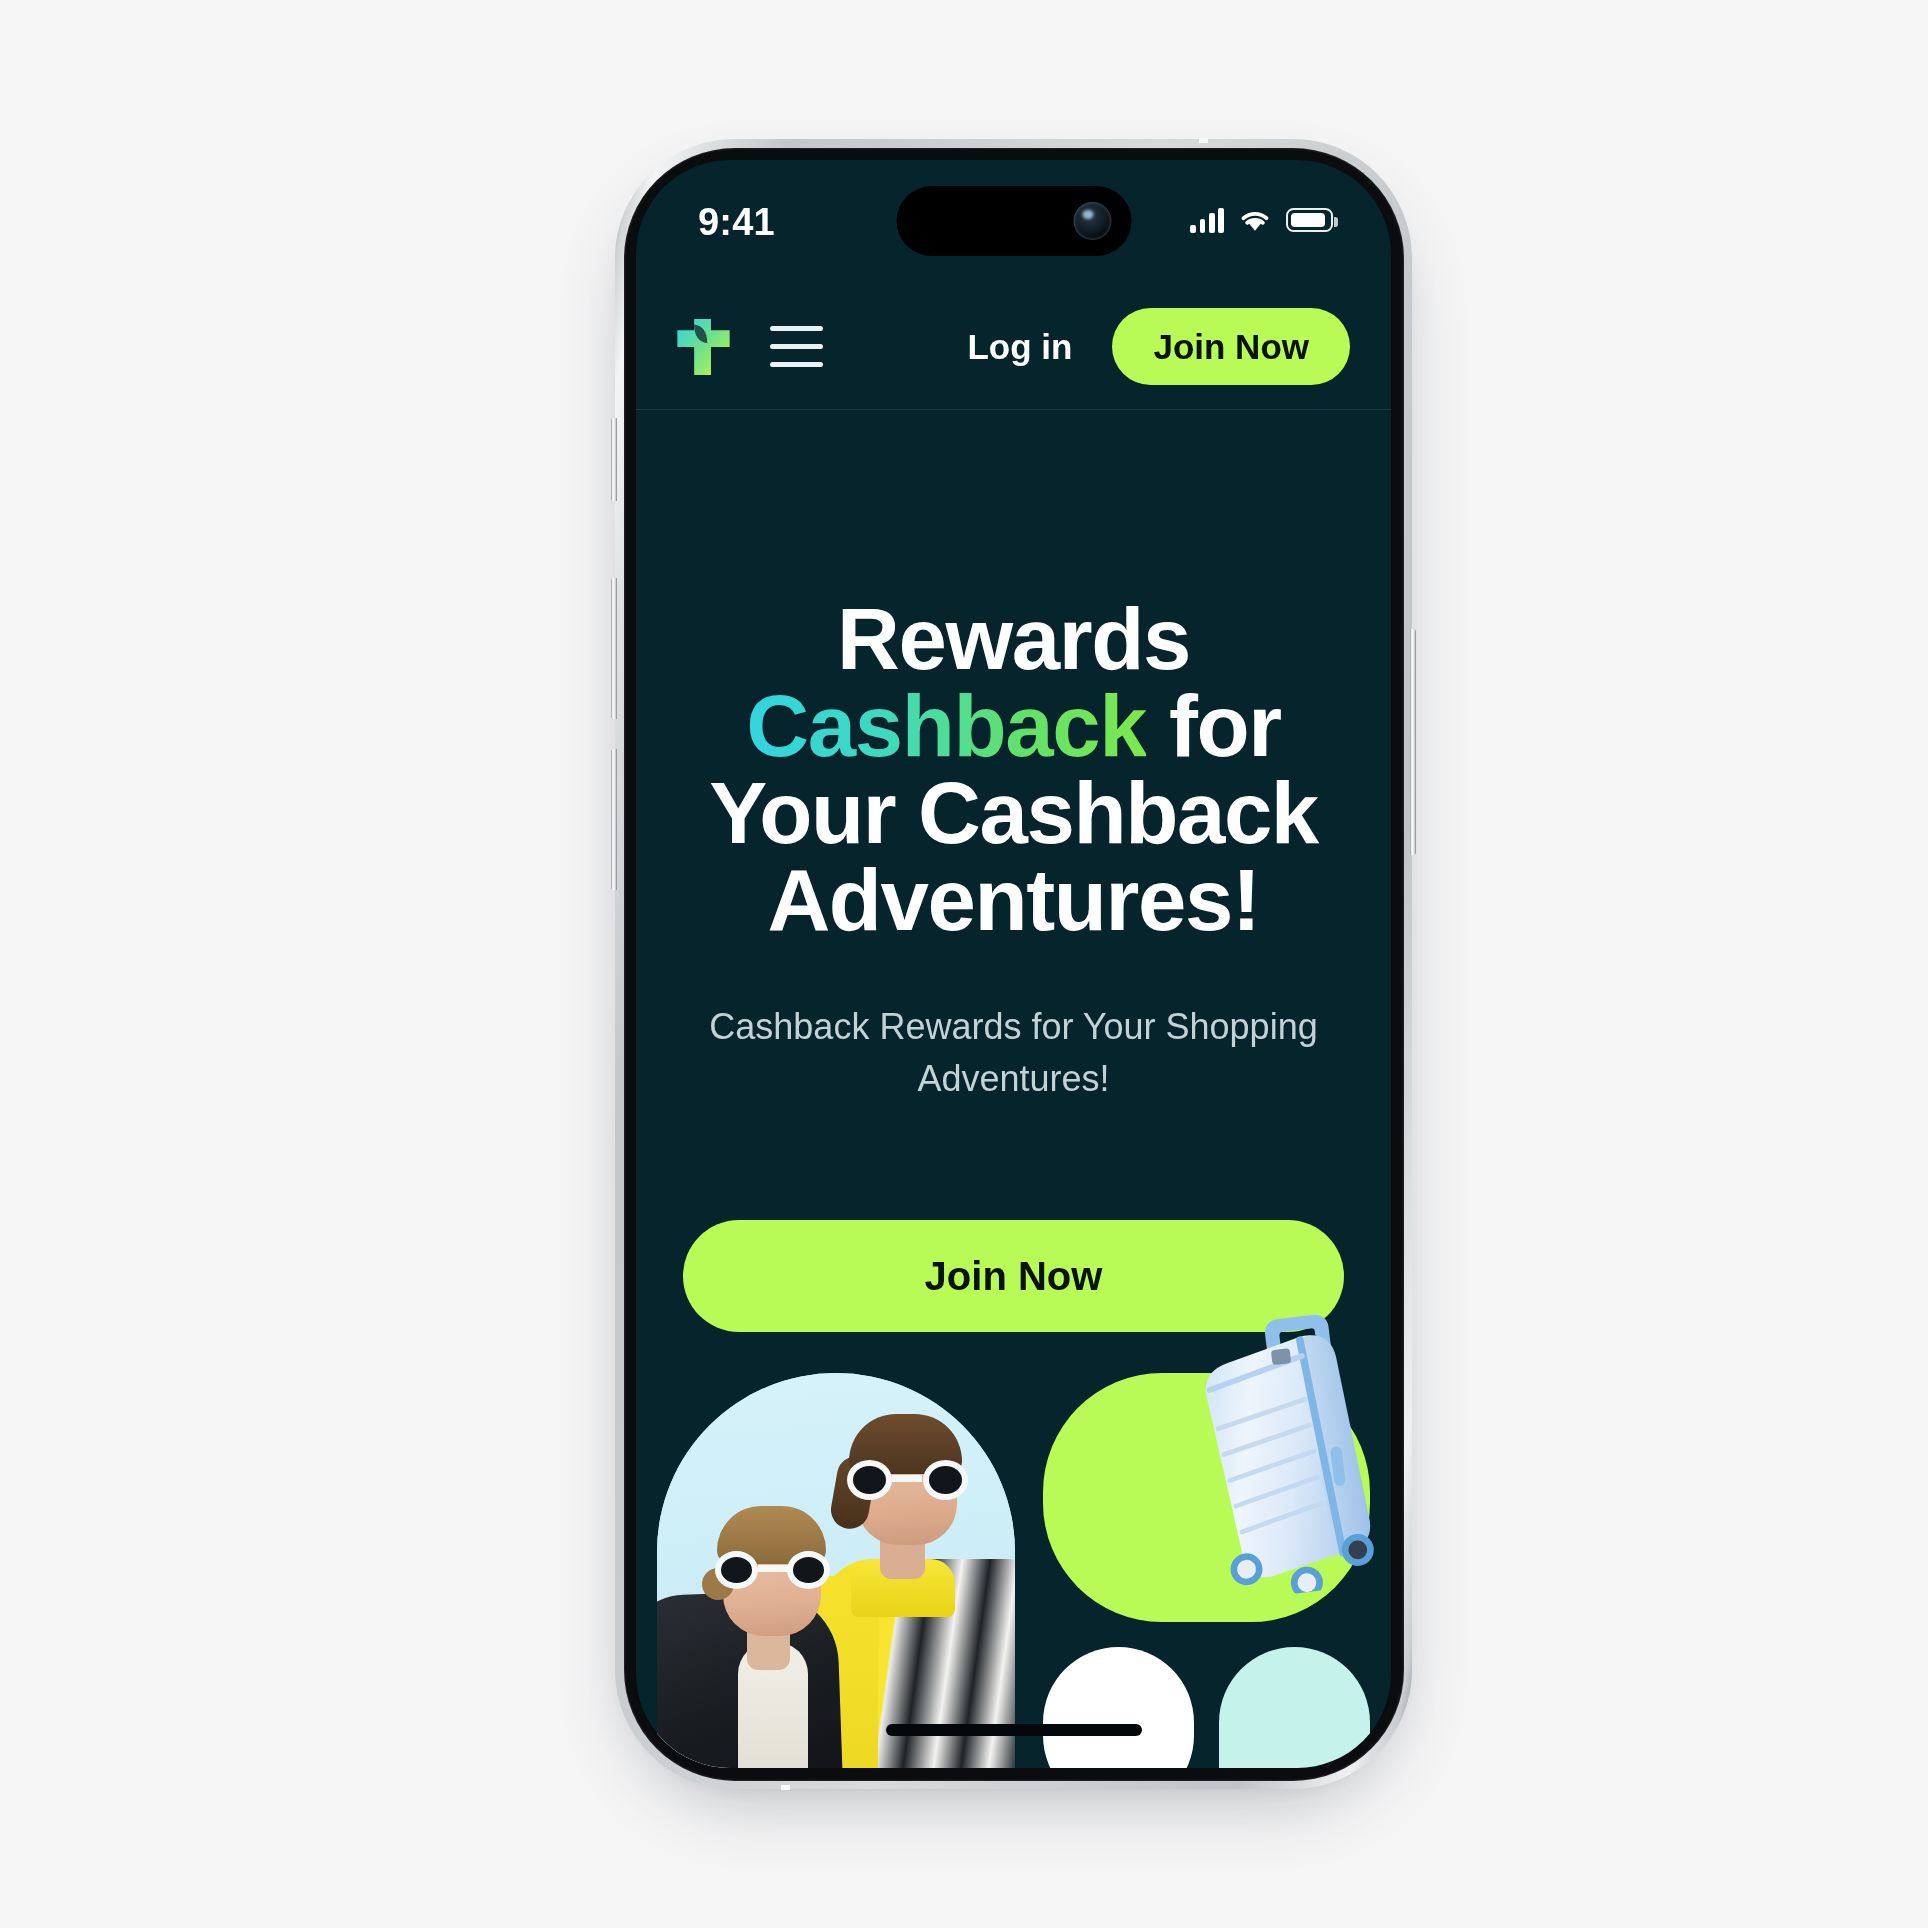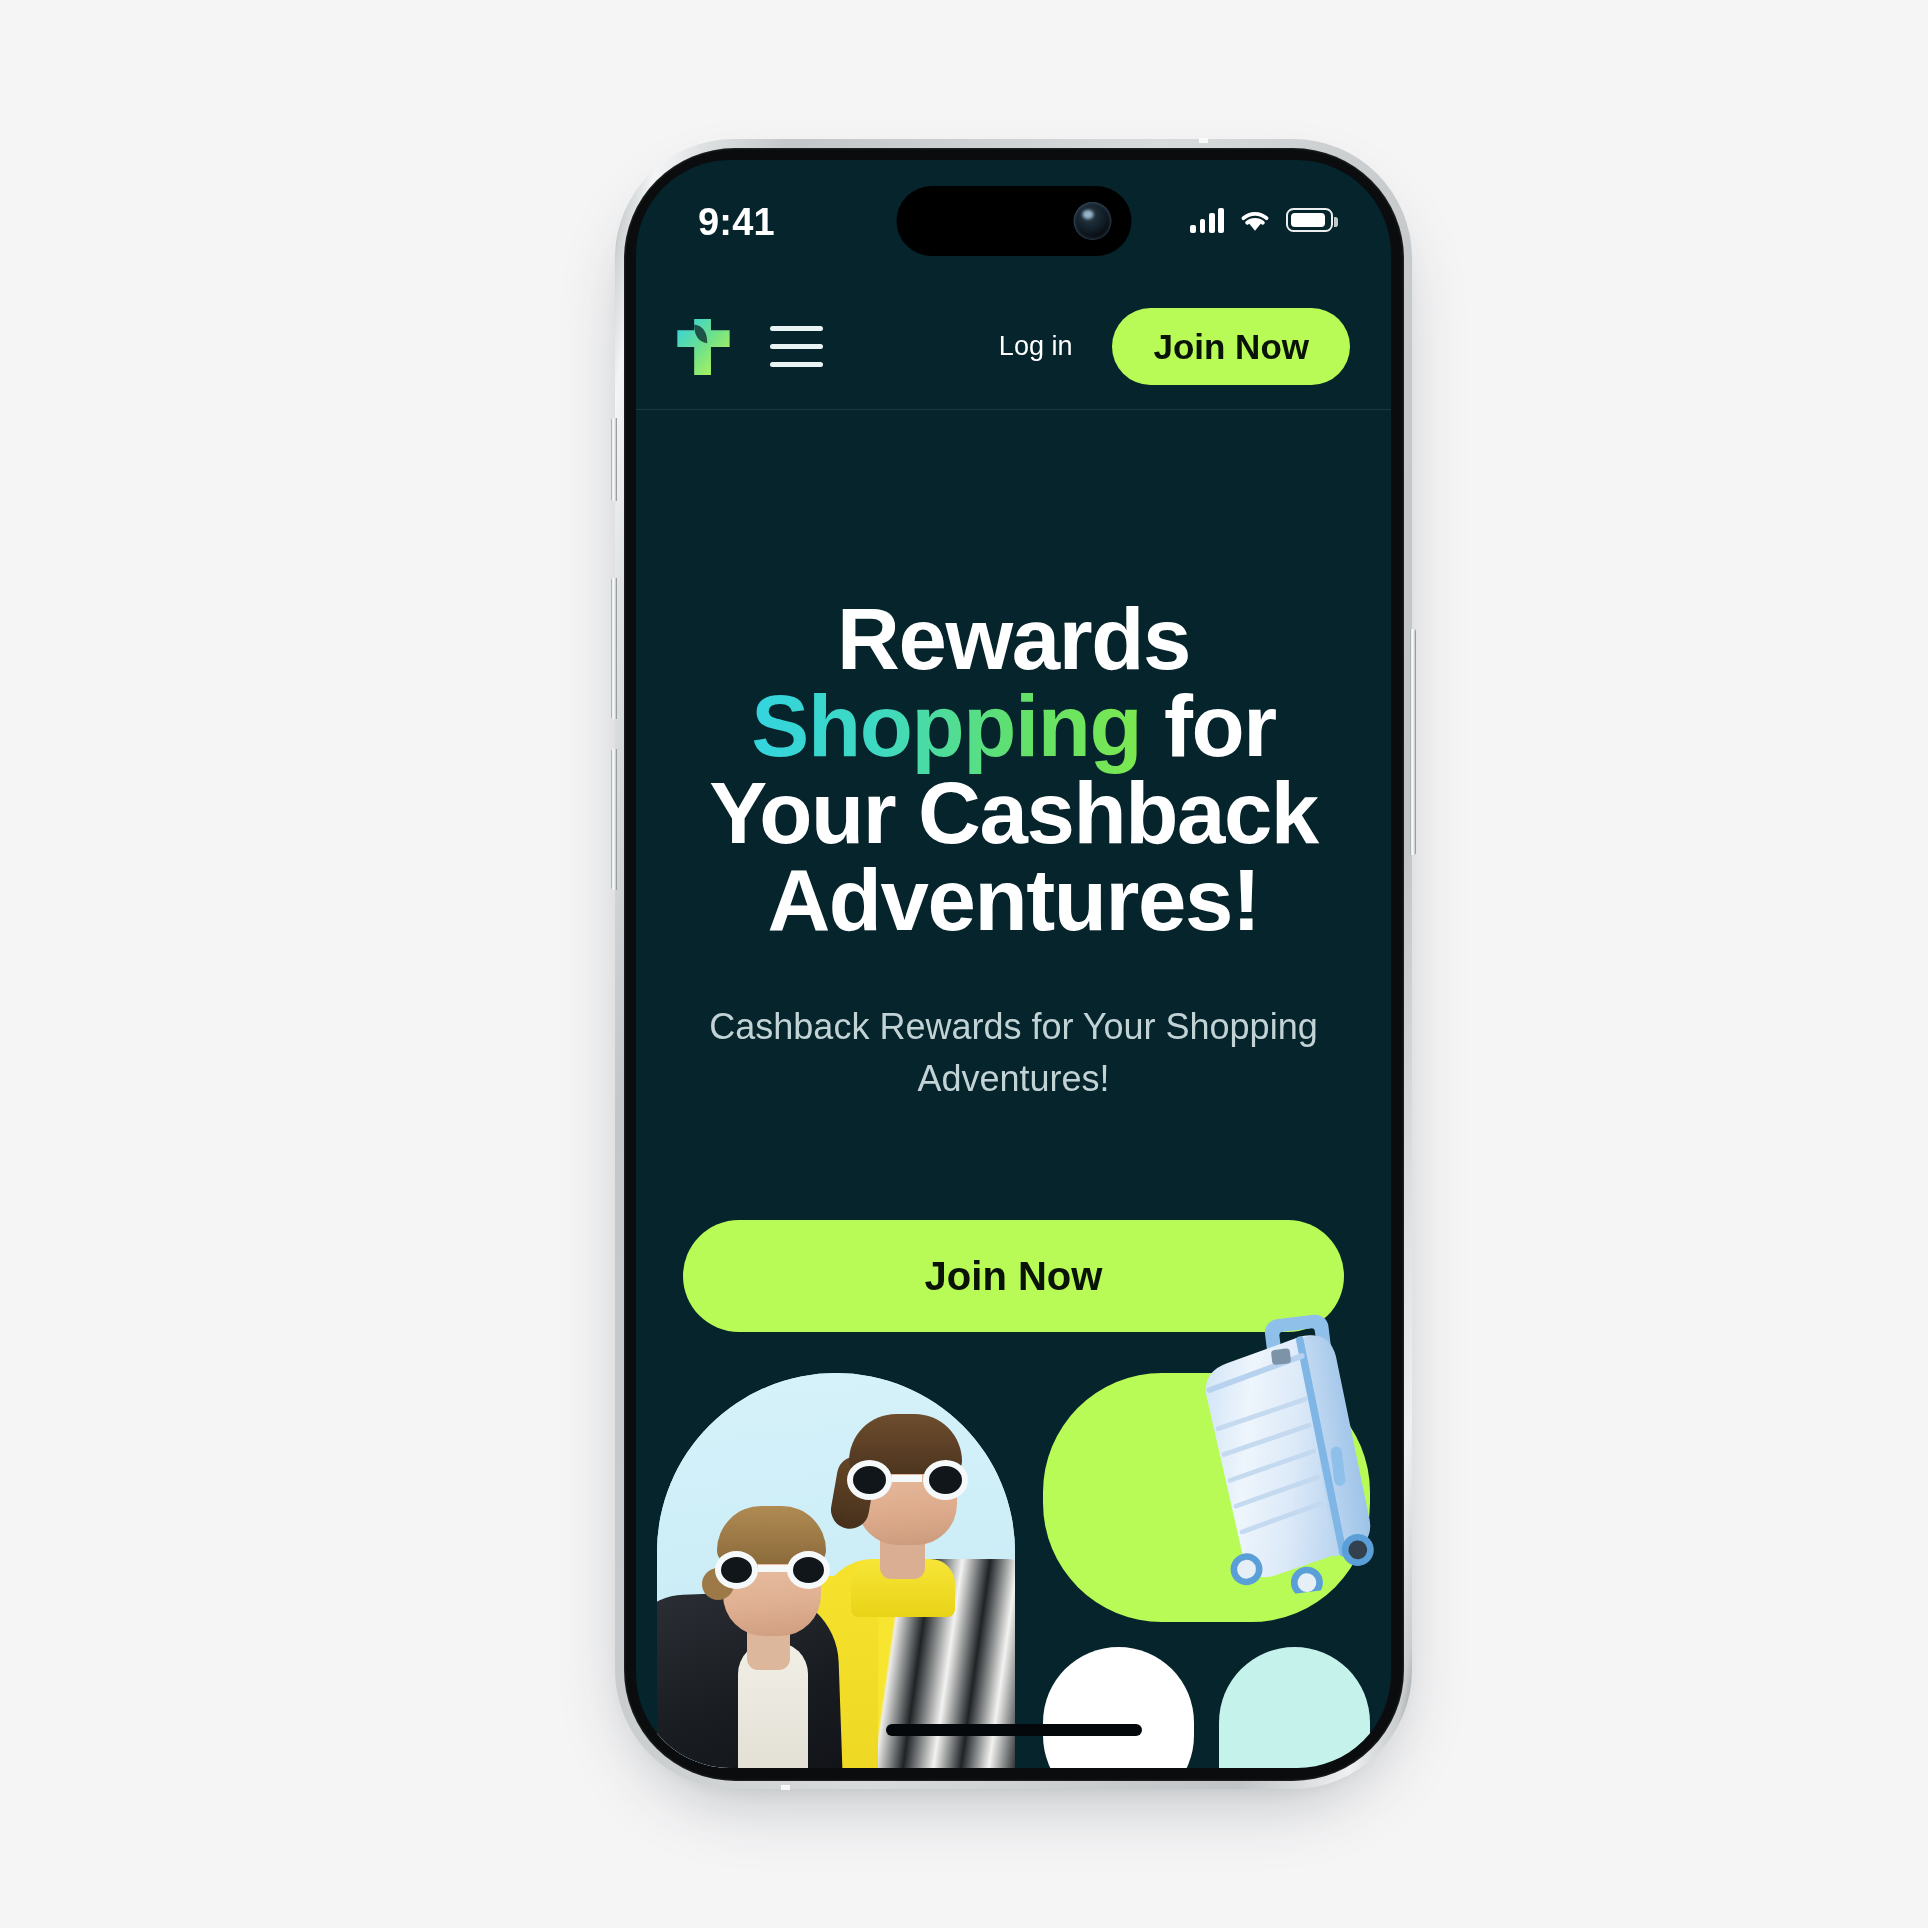--- a/index.html
+++ b/index.html
@@ -217,22 +217,22 @@
   }
 
   #header-actions {
     margin-left: auto;
     display: flex;
     align-items: center;
     gap: 40px;
   }
   #login-link {
     color: #ffffff;
-    font-size: 27px;
-    font-weight: 400;
+    font-size: 35px;
+    font-weight: 700;
     text-decoration: none;
     white-space: nowrap;
     cursor: pointer;
   }
   #header-join-btn {
     background: #b8fb57;
     color: #0a1308;
     font-family: "Liberation Sans", sans-serif;
     font-size: 35px;
     font-weight: 700;
@@ -522,21 +522,21 @@
       </div>
 
       <div id="header-actions">
         <a id="login-link">Log in</a>
         <button id="header-join-btn">Join Now</button>
       </div>
     </div>
 
     <div id="hero">
 
-      <h1 id="hero-headline"><span>Rewards </span><span class="grad">Shopping</span><span> for Your Cashback Adventures!</span></h1>
+      <h1 id="hero-headline"><span>Rewards </span><span class="grad">Cashback</span><span> for Your Cashback Adventures!</span></h1>
 
       <p id="hero-subtitle">Cashback Rewards for Your Shopping Adventures!</p>
 
       <div id="hero-cta-wrap">
         <button id="hero-join-btn">Join Now</button>
       </div>
     </div>
 
     <div id="gallery">
 

